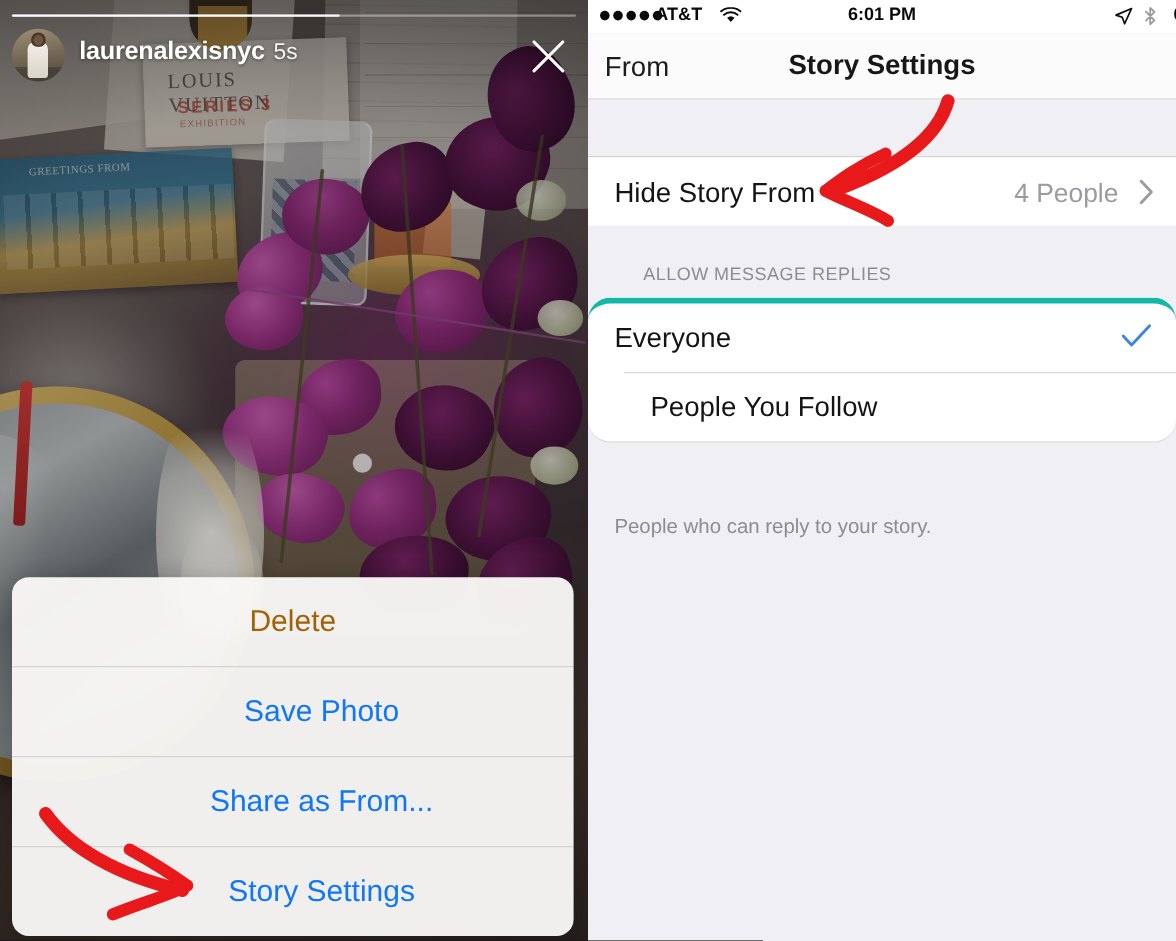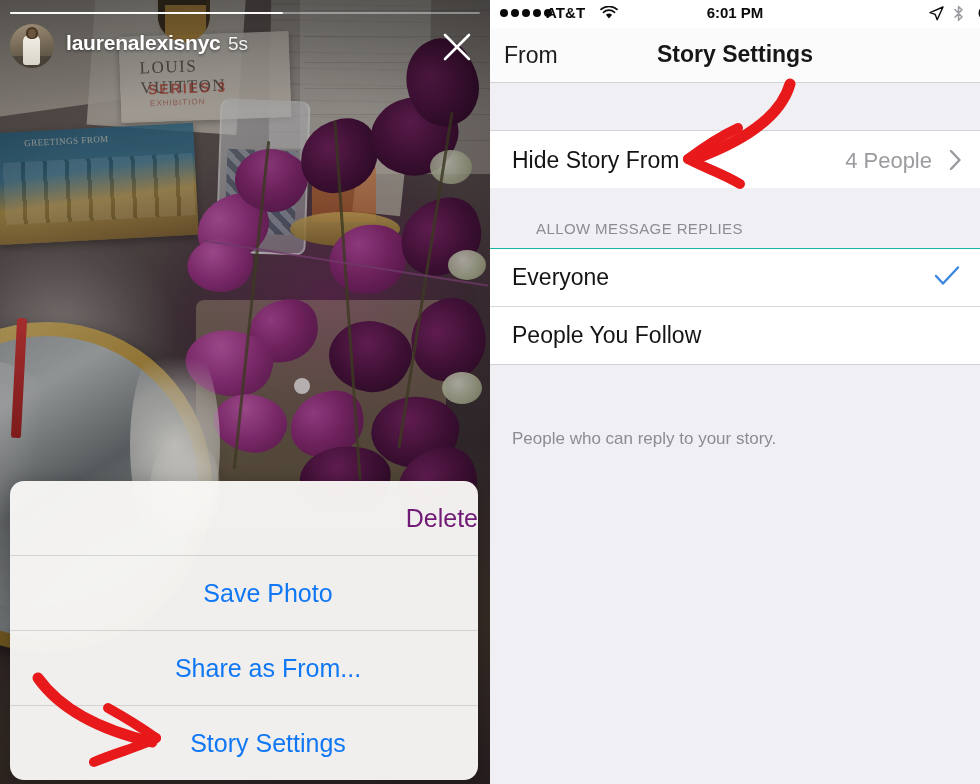--- a/index.html
+++ b/index.html
@@ -176,21 +176,21 @@
     box-shadow:0 2px 18px rgba(0,0,0,.2);
   }
   .sheet-item {
     height:74px;
     display:flex; align-items:center; justify-content:center;
     font-size:25px;
     cursor:pointer;
     position:relative;
   }
   .sheet-item + .sheet-item { border-top:1px solid rgba(0,0,0,.12); }
-  .sheet-item.destructive { color:#701a75;justify-content:flex-end; }
+  .sheet-item.destructive { color:#a16207; }
   .sheet-item.normal { color:#1077f5;padding-left:48px; }
 
   
   #right-panel {
     position:absolute; left:490px; top:0; width:490px; height:784px;
     background:#efeff4;
     overflow:hidden;
   }
   #status-bar {
     position:absolute; left:0; top:0; width:566px; height:28px;
@@ -246,27 +246,28 @@
     background:#efeff4;
   }
   #section-header span {
     position:absolute; left:22px; bottom:11px;
     font-size:15px; letter-spacing:.4px; color:#8c8c92;margin-left:24px;
   }
 
   #options-group {
     position:absolute; left:0; top:248px; width:490px;
     background:#fff;
-    border-top:1px solid #14b8a6;
+    border-top:5px solid #14b8a6;
     border-bottom:1px solid #d3d3d6;
+    border-radius:19px;
   }
   .option-row {
     position:relative; height:57px; cursor:pointer;
   }
-  .option-row + .option-row { border-top:1px solid #d8d8dc; }
+  .option-row + .option-row { border-top:1px solid #d8d8dc;margin-left:30px; }
   .option-row .opt-label { position:absolute; left:22px; top:15px; font-size:23px; color:#141414; }
   .option-row .opt-check { position:absolute; right:20px; top:16px; }
 
   #footer-note {
     position:absolute; left:22px; top:428px; width:440px;
     font-size:17px; color:#8c8c92; line-height:22px;
   }
 
   
   .annotation {

